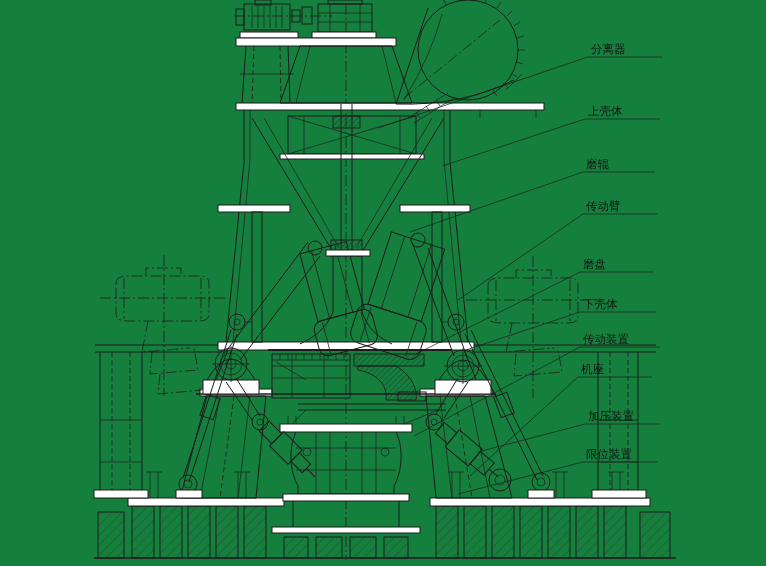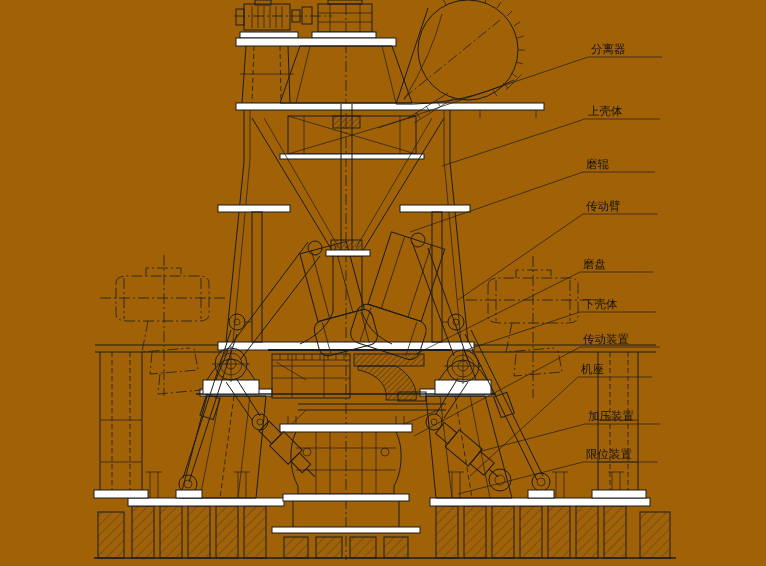--- a/index.html
+++ b/index.html
@@ -1,16 +1,16 @@
 <!DOCTYPE html>
 <html><head>
 <meta charset="utf-8">
 <style>
   html,body{margin:0;padding:0;background:#fff;}
-  #stage{position:relative;width:766px;height:566px;background:#a16207;overflow:hidden;
+  #stage{position:relative;width:766px;height:566px;background:#15803d;overflow:hidden;
          font-family:"DejaVu Sans",sans-serif;}
   svg{display:block;}
   .ln{fill:none;stroke:#1c1c1c;stroke-width:1;stroke-linecap:butt;stroke-linejoin:miter;}
   .thick{stroke-width:1.8;}
   .med{stroke-width:1.3;}
   .thin{stroke-width:.7;}
   .cl{fill:none;stroke:#1c1c1c;stroke-width:.8;stroke-dasharray:11 3 2 3;}
   .hid{fill:none;stroke:#1c1c1c;stroke-width:.8;stroke-dasharray:5 3;}
   .hatch{fill:url(#hA);stroke:#1c1c1c;stroke-width:1;}
   .hatch2{fill:url(#hB);stroke:#1c1c1c;stroke-width:.9;}

